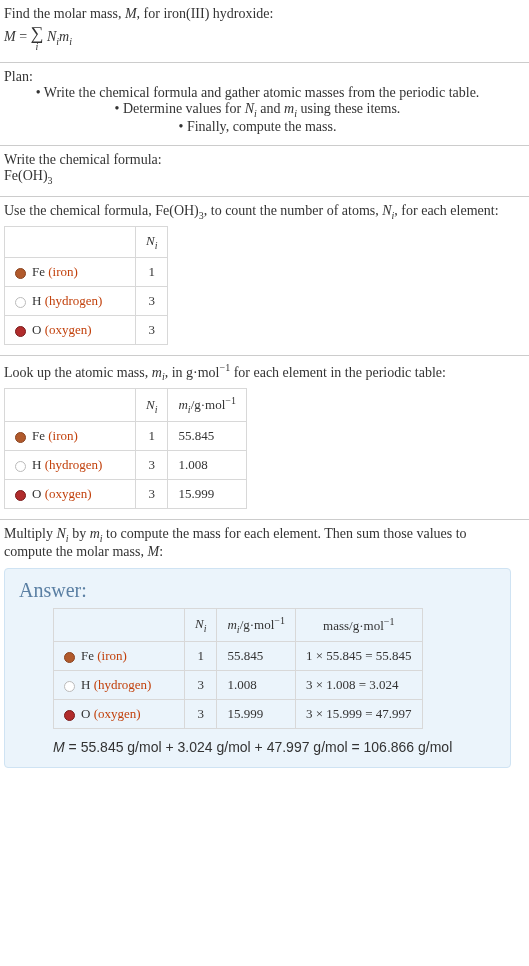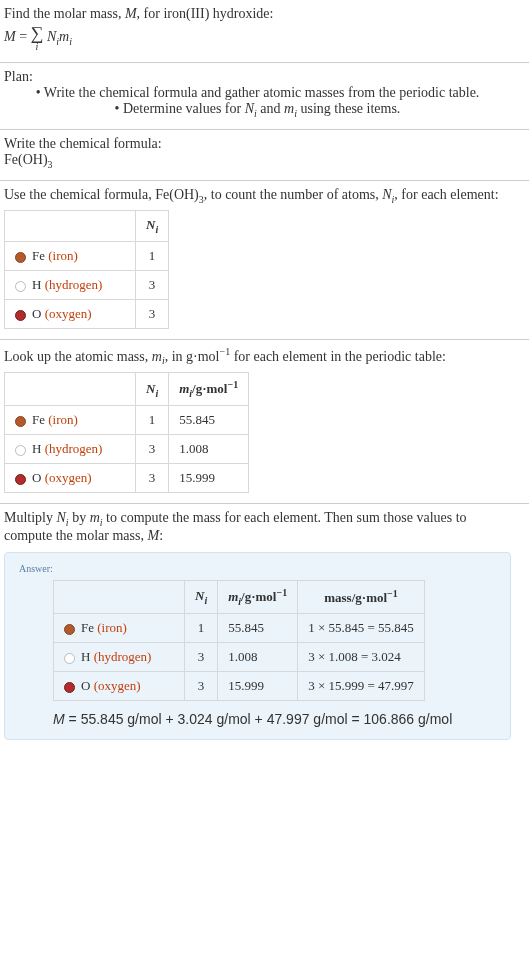--- a/index.html
+++ b/index.html
@@ -26,38 +26,38 @@
   table.data {
     border-collapse: collapse;
     margin-top: 6px;
     font-size: 13px;
   }
   table.data th, table.data td {
     border: 1px solid #d8d8d8;
     padding: 6px 10px;
     text-align: left;
   }
-  table.data th { font-weight: bold; font-style: italic; text-align: center; background:#fff;margin-top:36px;}
+  table.data th { font-weight: normal; font-style: italic; text-align: center; background:#fff;margin-top:36px;}
   table.data th.noit { font-style: normal; }
   table.data tr td:first-child { min-width: 110px; }
   table.data tr td.num { text-align: center; }
   .dot { display:inline-block; width:9px; height:9px; border-radius:50%; margin-right:6px; vertical-align:middle; }
   .dot-fe { background:#b15a2c; border:1px solid #8a4420;}
   .dot-h  { background:#fff; border:1px solid #bbb;}
   .dot-o  { background:#b12c2c; border:1px solid #7a1c1c;}
   .elem-type { color:#c2410c; }
   .answer-box {
     background:#ebf4fb;
     border:1px solid #cfe3f3;
     border-radius:4px;
     padding:10px 14px 12px 14px;
     margin-top:8px;
   }
   .answer-box table.data th, .answer-box table.data td { background:#ebf4fb; }
-  .answer-label { color:#5a7fa3; font-size:10px; margin-bottom:6px; }
+  .answer-label { color:#5a7fa3; font-size:20px; margin-bottom:6px; }
   .inner { margin-left: 34px; }
   .mrow { margin-top:10px; font-style: italic; font-family: Liberation Sans, sans-serif; }
   .plan-bullet { margin:0; padding:0;text-align:center; }
 </style>
 </head>
 <body>
 
 <div class="section">
   <div>
     Find the molar mass, <span class="ital">M</span>, for iron(III) hydroxide:
@@ -71,20 +71,21 @@
     <span class="ital">N</span><span class="sub ital">i</span><span class="ital">m</span><span class="sub ital">i</span>
   </div>
 </div>
 
 <div class="section">
   <div>Plan:</div>
   <div class="plan-bullet">• Write the chemical formula and gather atomic masses from the periodic table.</div>
   <div class="plan-bullet">
     <span>• Determine values for </span><span class="ital">N</span><span class="sub ital">i</span><span> and </span><span class="ital">m</span><span class="sub ital">i</span><span> using these items.</span>
   </div>
+  <div class="plan-bullet">• Finally, compute the mass.</div>
 </div>
 
 <div class="section">
   <div>Write the chemical formula:</div>
   <div>
     <span>Fe(OH)</span><span class="sub">3</span>
   </div>
 </div>
 
 <div class="section">

